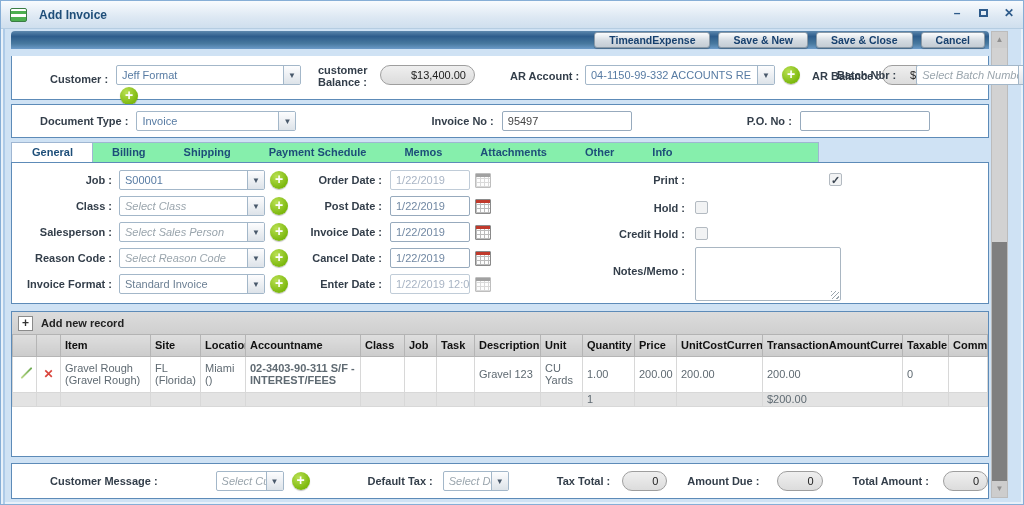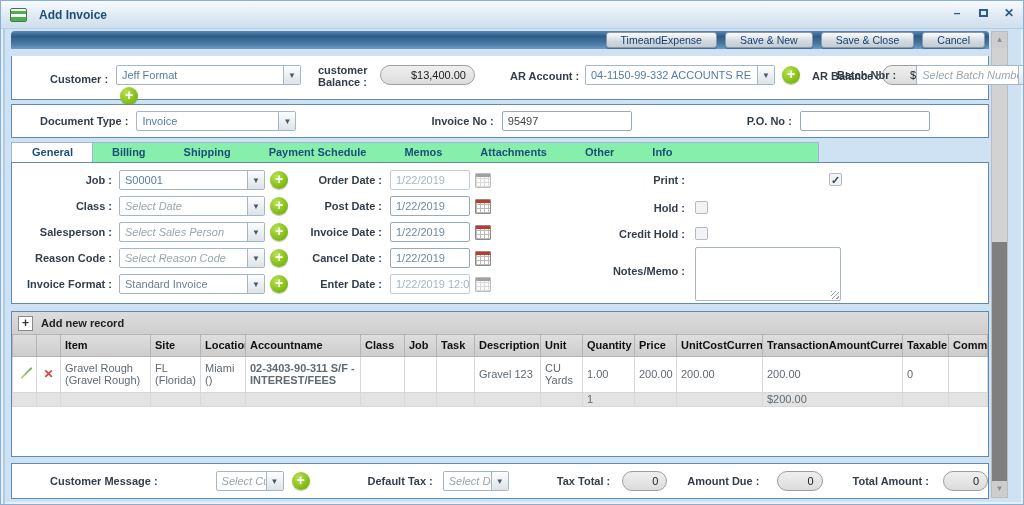--- a/index.html
+++ b/index.html
@@ -46,21 +46,21 @@
   .checkbox { width:13px; height:13px; border:1px solid #b3bac1; border-radius:2px; background:#f2f3f4;
     font-size:11px; line-height:12px; text-align:center; color:#f2f3f4; }
   .checkbox.checked::after { content:"✓"; color:#3c4652; font-weight:bold; }
 
   
   .bluebar { position:absolute; left:10px; top:30px; width:978px; height:18px; border-radius:4px 4px 0 0;
     background:linear-gradient(180deg,#5d88ae 0%, #2e5d8c 30%, #48799f 70%, #6c9bc9 100%);
     display:flex; justify-content:flex-end; align-items:center; gap:8px; padding-right:4px; }
   .tb-btn { height:16px; padding:0 14px; border:1px solid #8b9aa8; border-radius:3px;
     background:linear-gradient(#fcfdfe,#d3dae1 55%, #c4ccd4);
-    font-weight:normal; font-size:10.5px; color:#17406e; line-height:14px; box-shadow:0 1px 1px rgba(0,0,0,.3); }
+    font-weight:bold; font-size:10.5px; color:#17406e; line-height:14px; box-shadow:0 1px 1px rgba(0,0,0,.3); }
 
   
   #customer-panel { left:10px; top:55px; width:978px; height:44px; border-top:none; }
   .cust-row { position:relative; height:100%; }
   .cust-row .lbl { position:absolute; }
 
   
   #doc-panel { left:10px; top:103px; width:978px; height:34px; display:flex; align-items:center; }
 
   
@@ -196,21 +196,21 @@
       <span class="lbl" style="width:88px;">Job :</span>
       <div class="dd" style="width:146px; margin-left:7px;">
         <span class="val">S00001</span>
         <span class="arrow">▼</span>
       </div>
       <span class="plus" style="margin-left:5px;">+</span>
     </div>
     <div class="form-row" style="left:12px; top:33px; width:300px;">
       <span class="lbl" style="width:88px;">Class :</span>
       <div class="dd" style="width:146px; margin-left:7px;">
-        <span class="val ph">Select Date</span>
+        <span class="val ph">Select Class</span>
         <span class="arrow">▼</span>
       </div>
       <span class="plus" style="margin-left:5px;">+</span>
     </div>
     <div class="form-row" style="left:12px; top:59px; width:300px;">
       <span class="lbl" style="width:88px;">Salesperson :</span>
       <div class="dd" style="width:146px; margin-left:7px;">
         <span class="val ph">Select Sales Person</span>
         <span class="arrow">▼</span>
       </div>

